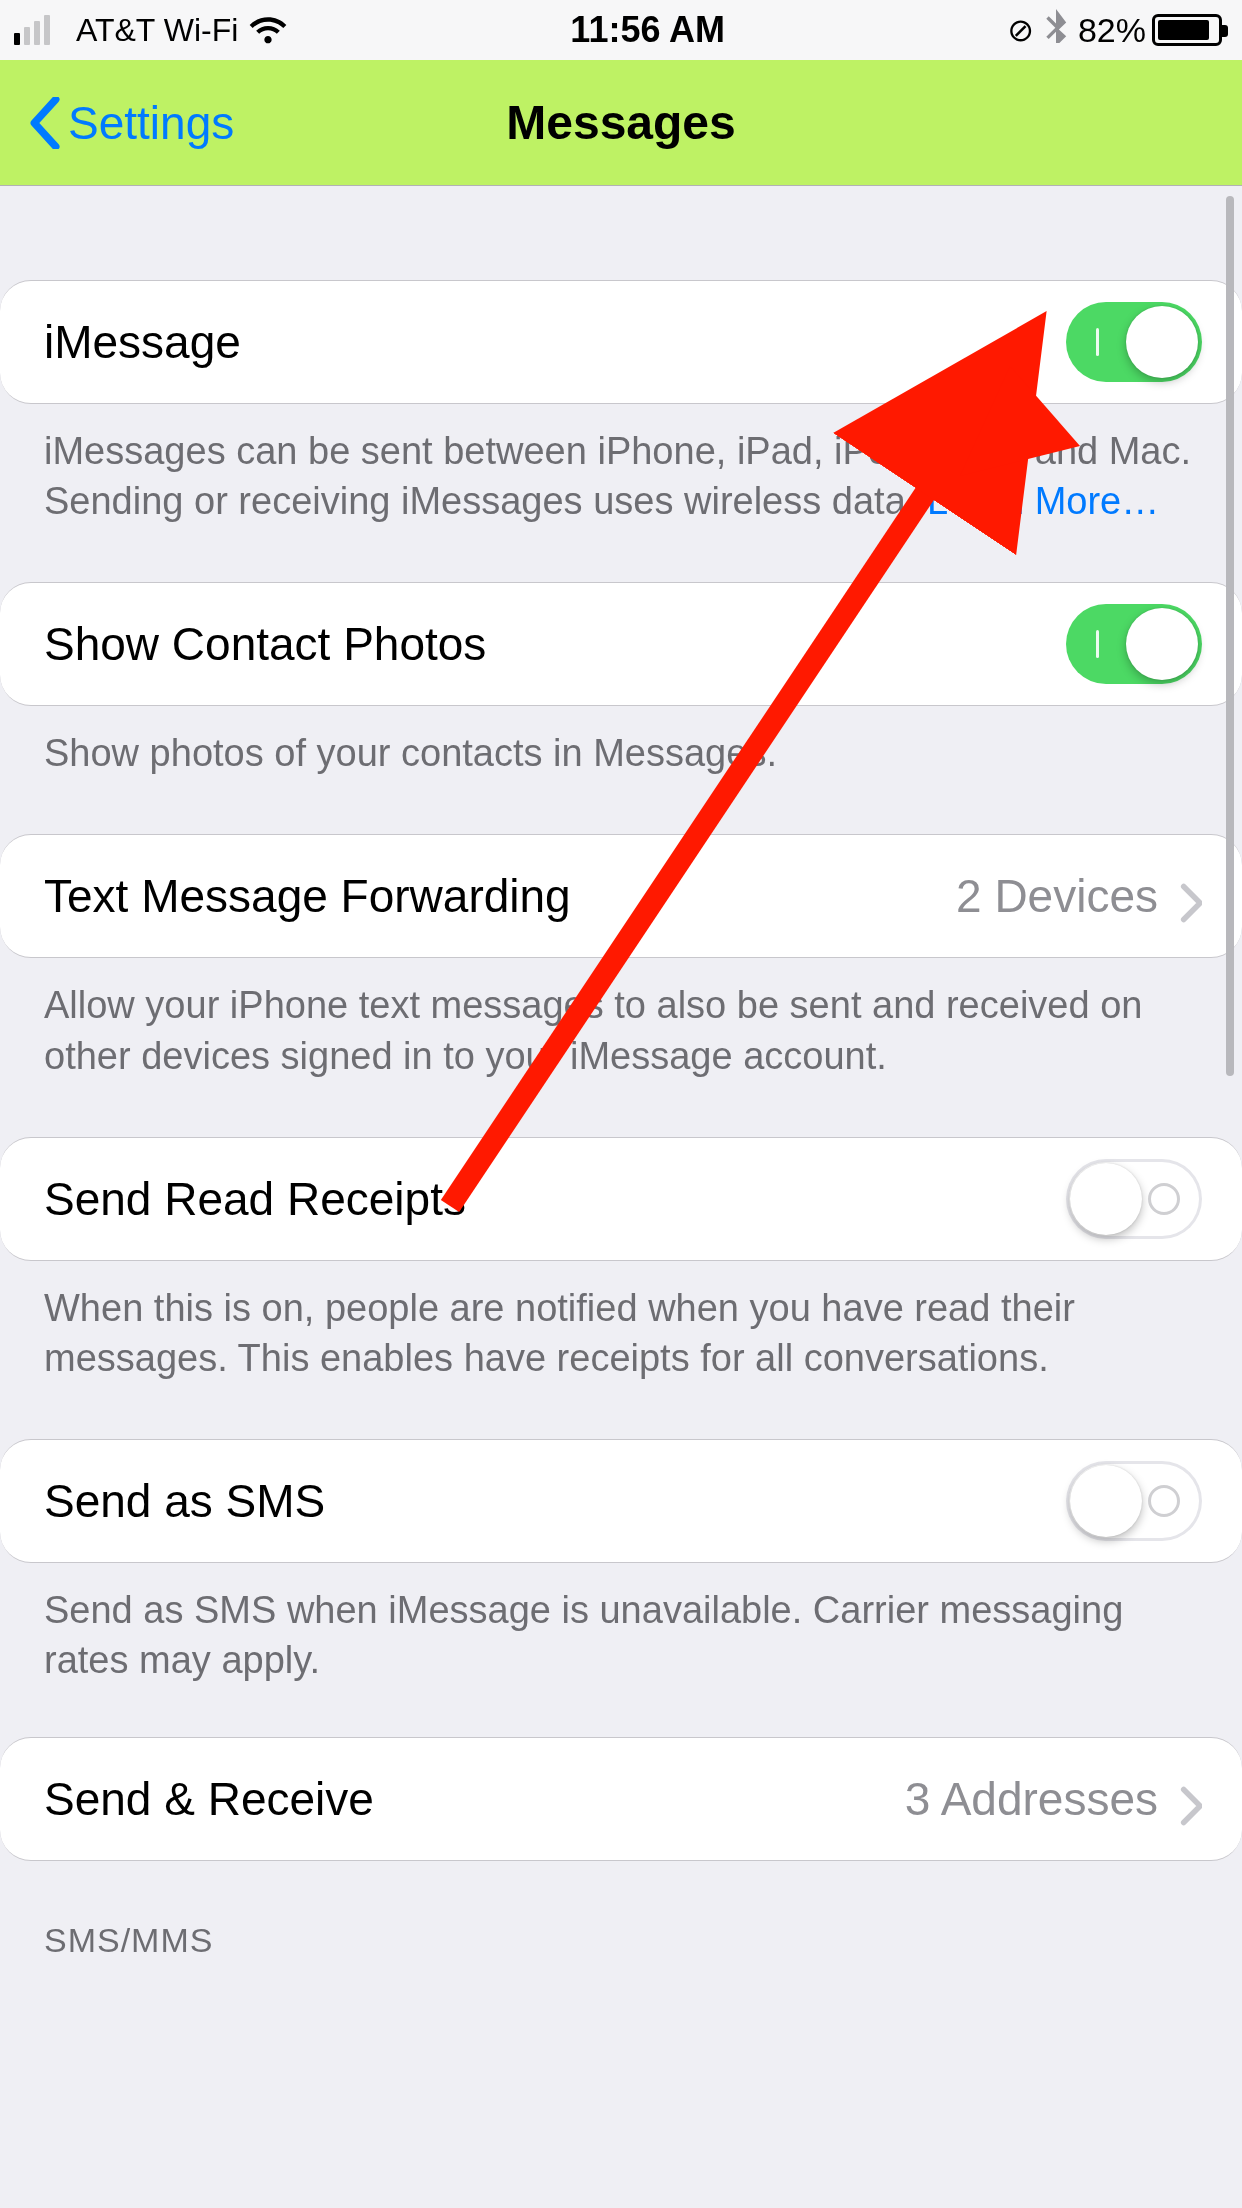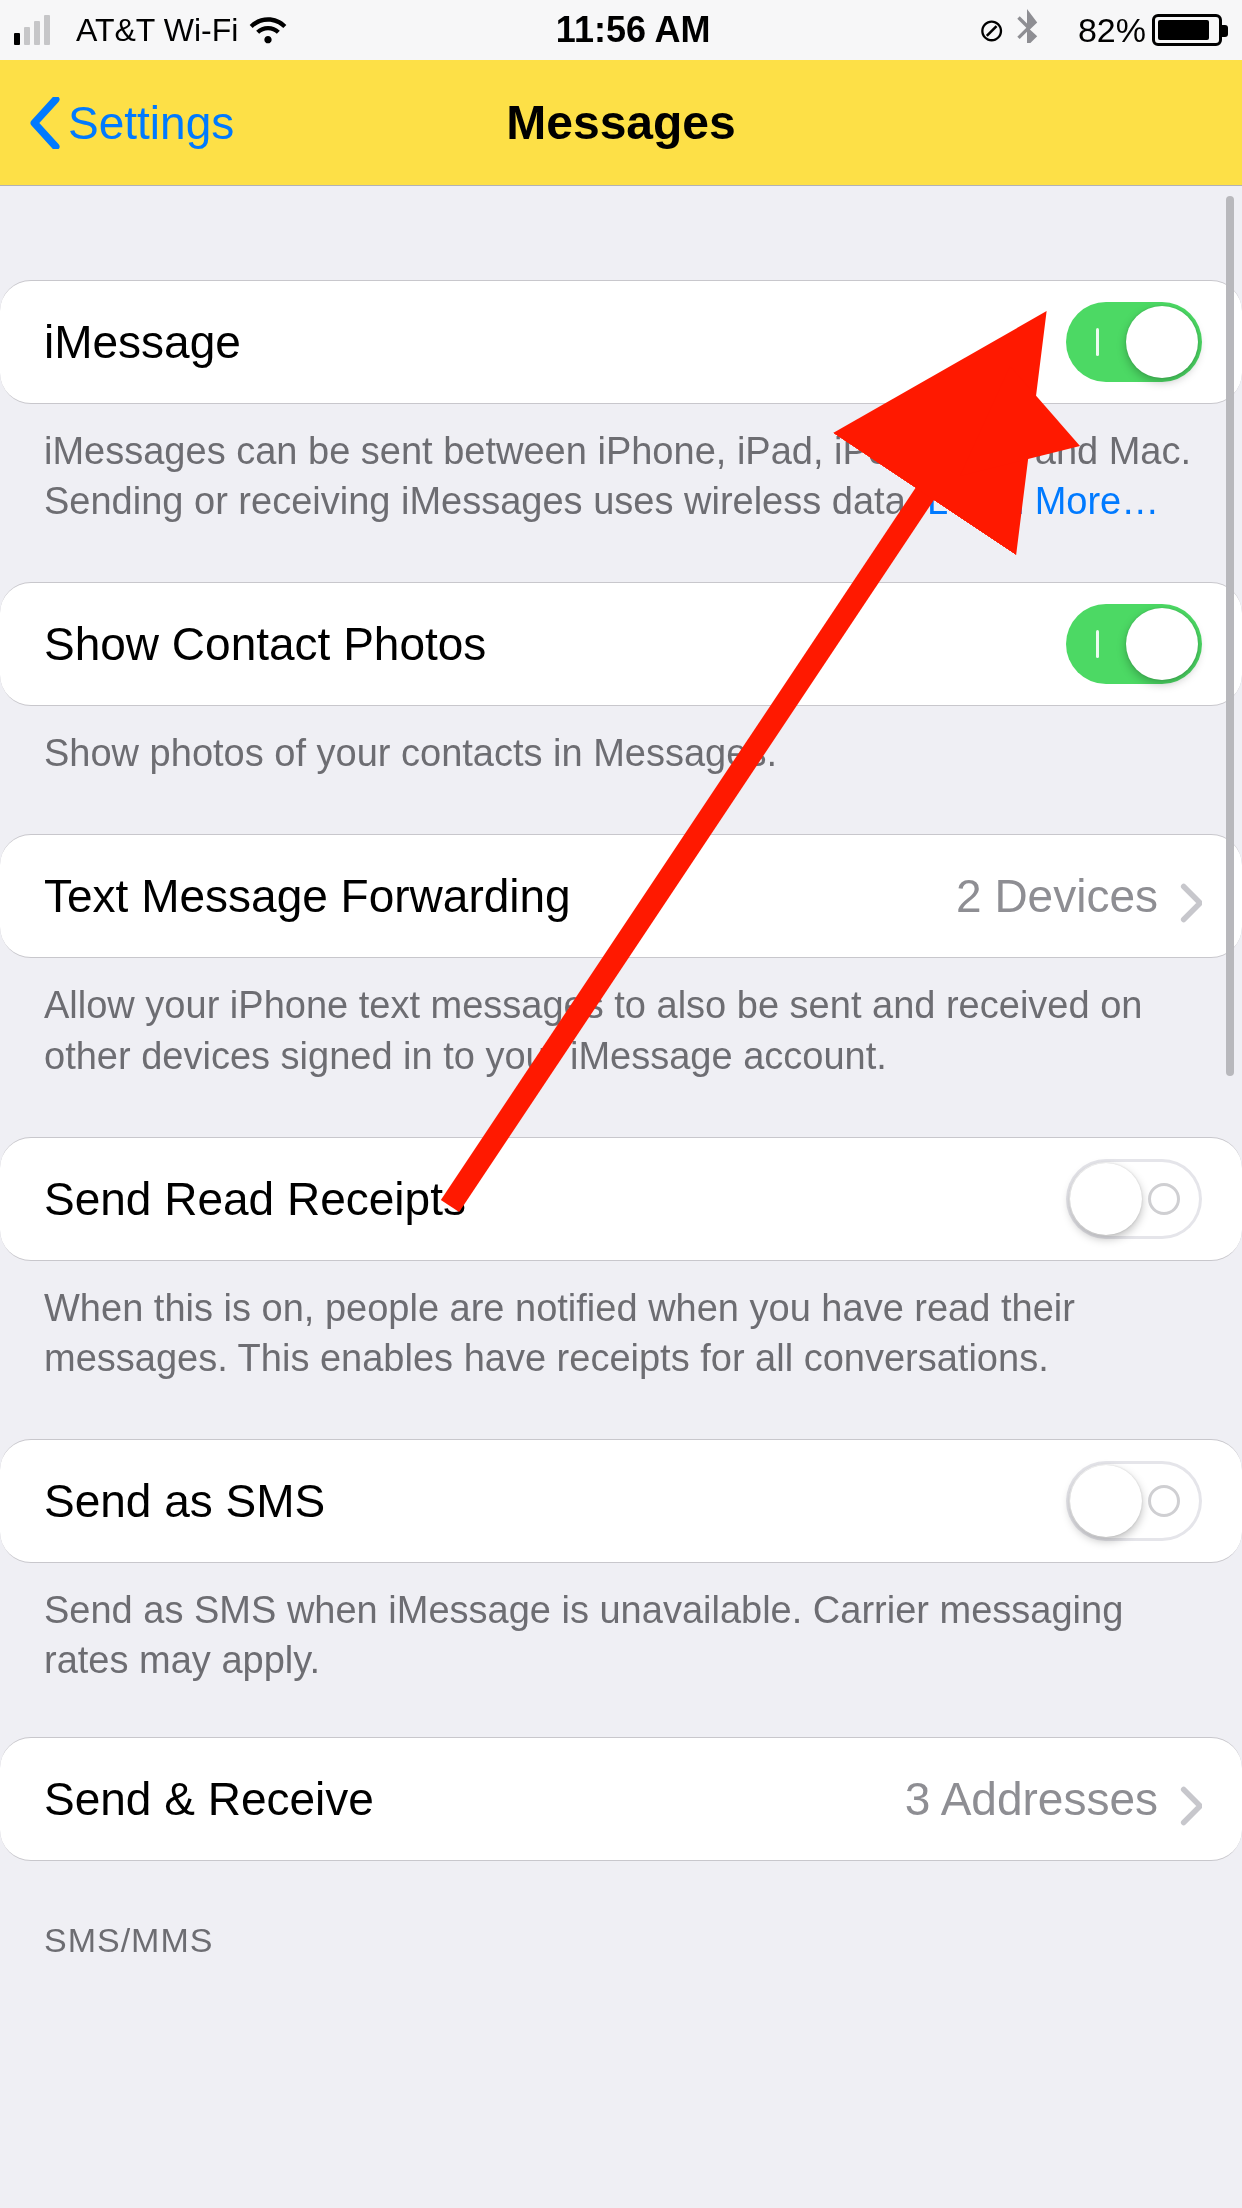--- a/index.html
+++ b/index.html
@@ -35,21 +35,21 @@
   .time { font-weight: 600; font-size: 36px; text-align: center; }
   .status-right .glyph { font-size: 32px; }
   .battery-wrap { display: flex; align-items: center; gap: 6px; }
   .battery { width: 70px; height: 32px; border: 3px solid #000; border-radius: 6px; position: relative; }
   .battery::after { content: ""; position: absolute; right: -9px; top: 8px; width: 6px; height: 12px; background: #000; border-radius: 0 3px 3px 0; }
   .battery .fill { position: absolute; left: 3px; top: 3px; bottom: 3px; width: 80%; background: #000; border-radius: 2px; }
 
   
   .nav-bar {
     height: 126px;
-    background: #fde047;
+    background: #bef264;
     border-bottom: 1px solid #b2b2b4;
     display: flex;
     align-items: center;
     position: relative;
     padding: 0 30px;
   }
   .back-btn { display: flex; align-items: center; gap: 8px; color: #007aff; font-size: 46px; }
   .back-btn svg { width: 30px; height: 52px; }
   .nav-title { position: absolute; left: 0; right: 0; text-align: center; font-size: 48px; font-weight: 600; pointer-events: none; }
 
@@ -144,21 +144,21 @@
   </div>
   <div class="time">11:56 AM</div>
   <div class="status-right">
     <span class="glyph">⊘</span>
     <span class="glyph" style="color:#8e8e93;">
       <svg width="24" height="34" viewBox="0 0 12 20">
           <path d="M6 0v8.6L1.7 4.3.3 5.7 5.6 11 .3 16.3l1.4 1.4L6 13.4V22l6-6-4.3-4L12 8 6 0zm2 8L6.5 6.5V9.5L8 8zm0 8-1.5-1.5v3L8 16z" fill="#8e8e93"></path>
         </svg>
     </span>
     <span class="battery-wrap">
-      <span style="font-size:34px;margin-left:29px;">82%</span>
+      <span style="font-size:34px;">82%</span>
       <span class="battery">
           <span class="fill"></span>
         </span>
     </span>
   </div>
 </div>
 
 <div class="nav-bar">
   <div class="back-btn">
     <svg viewBox="0 0 14 24">

